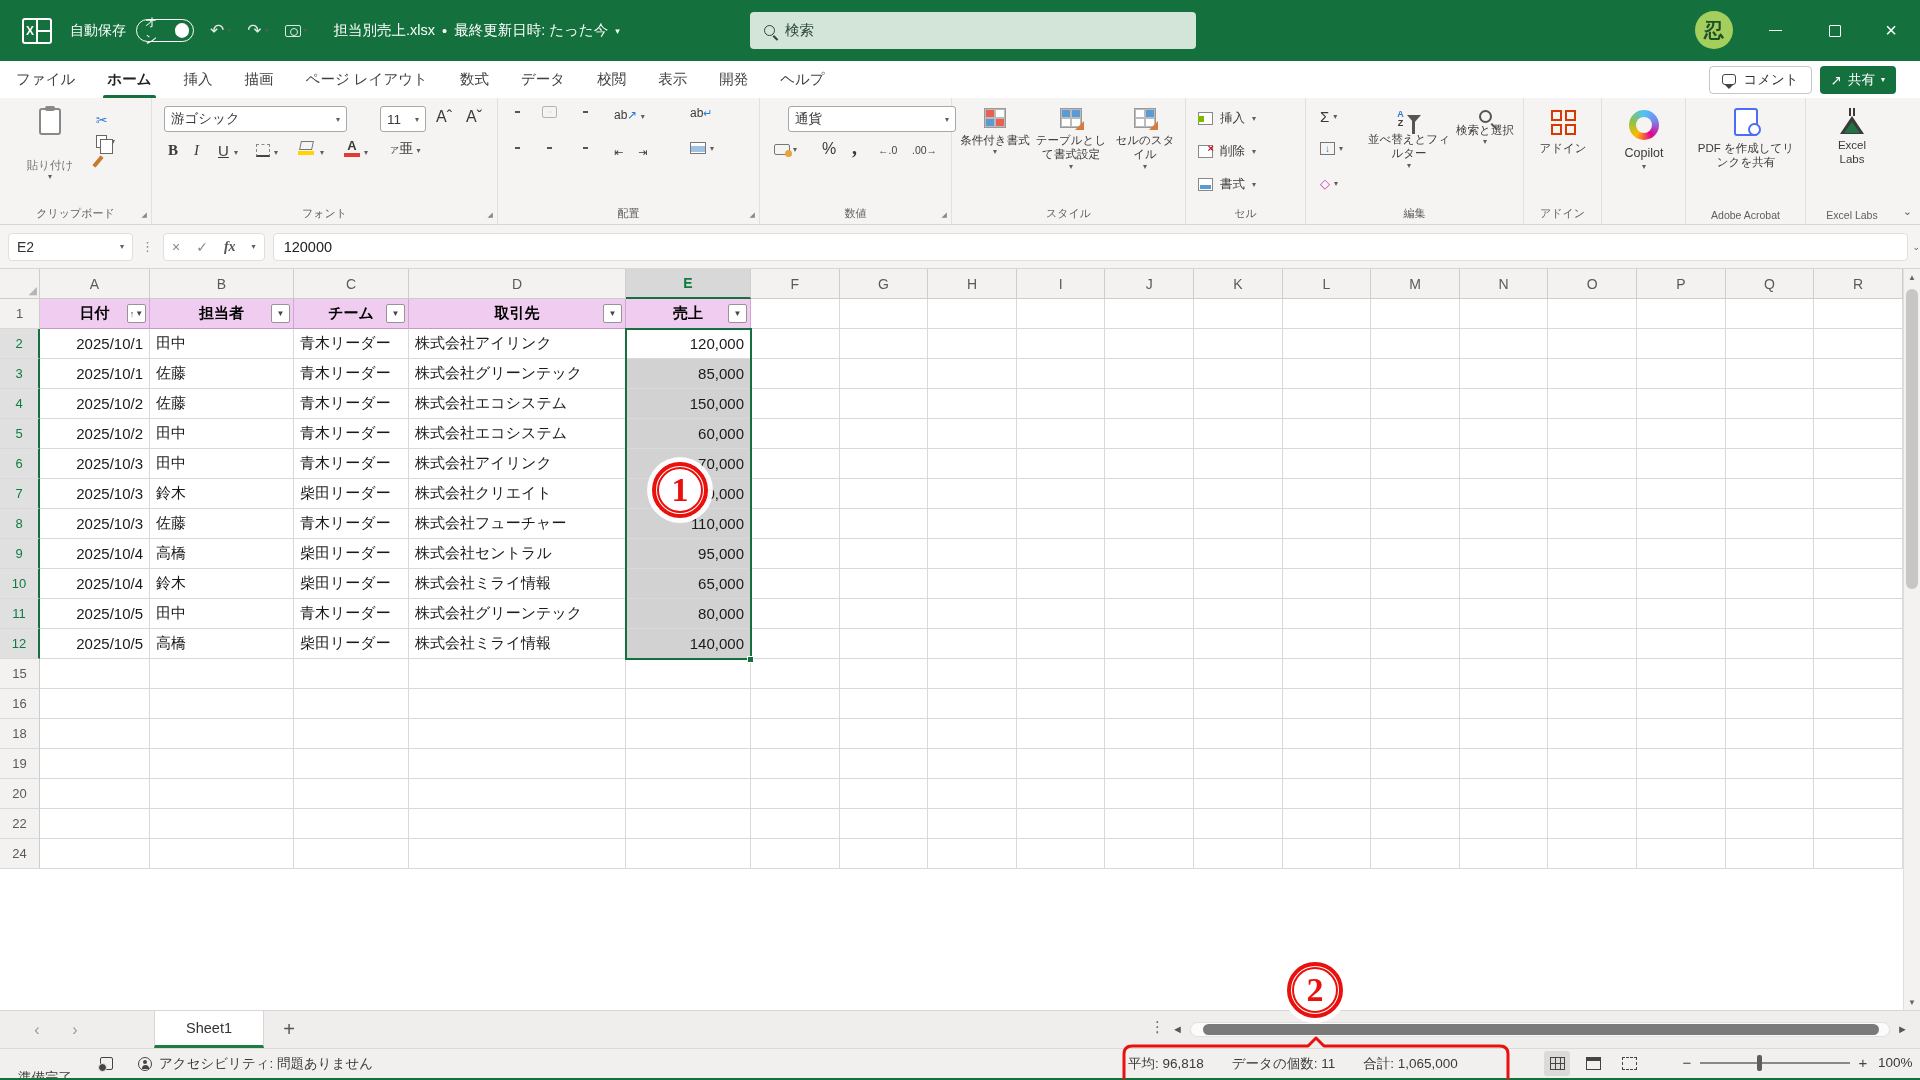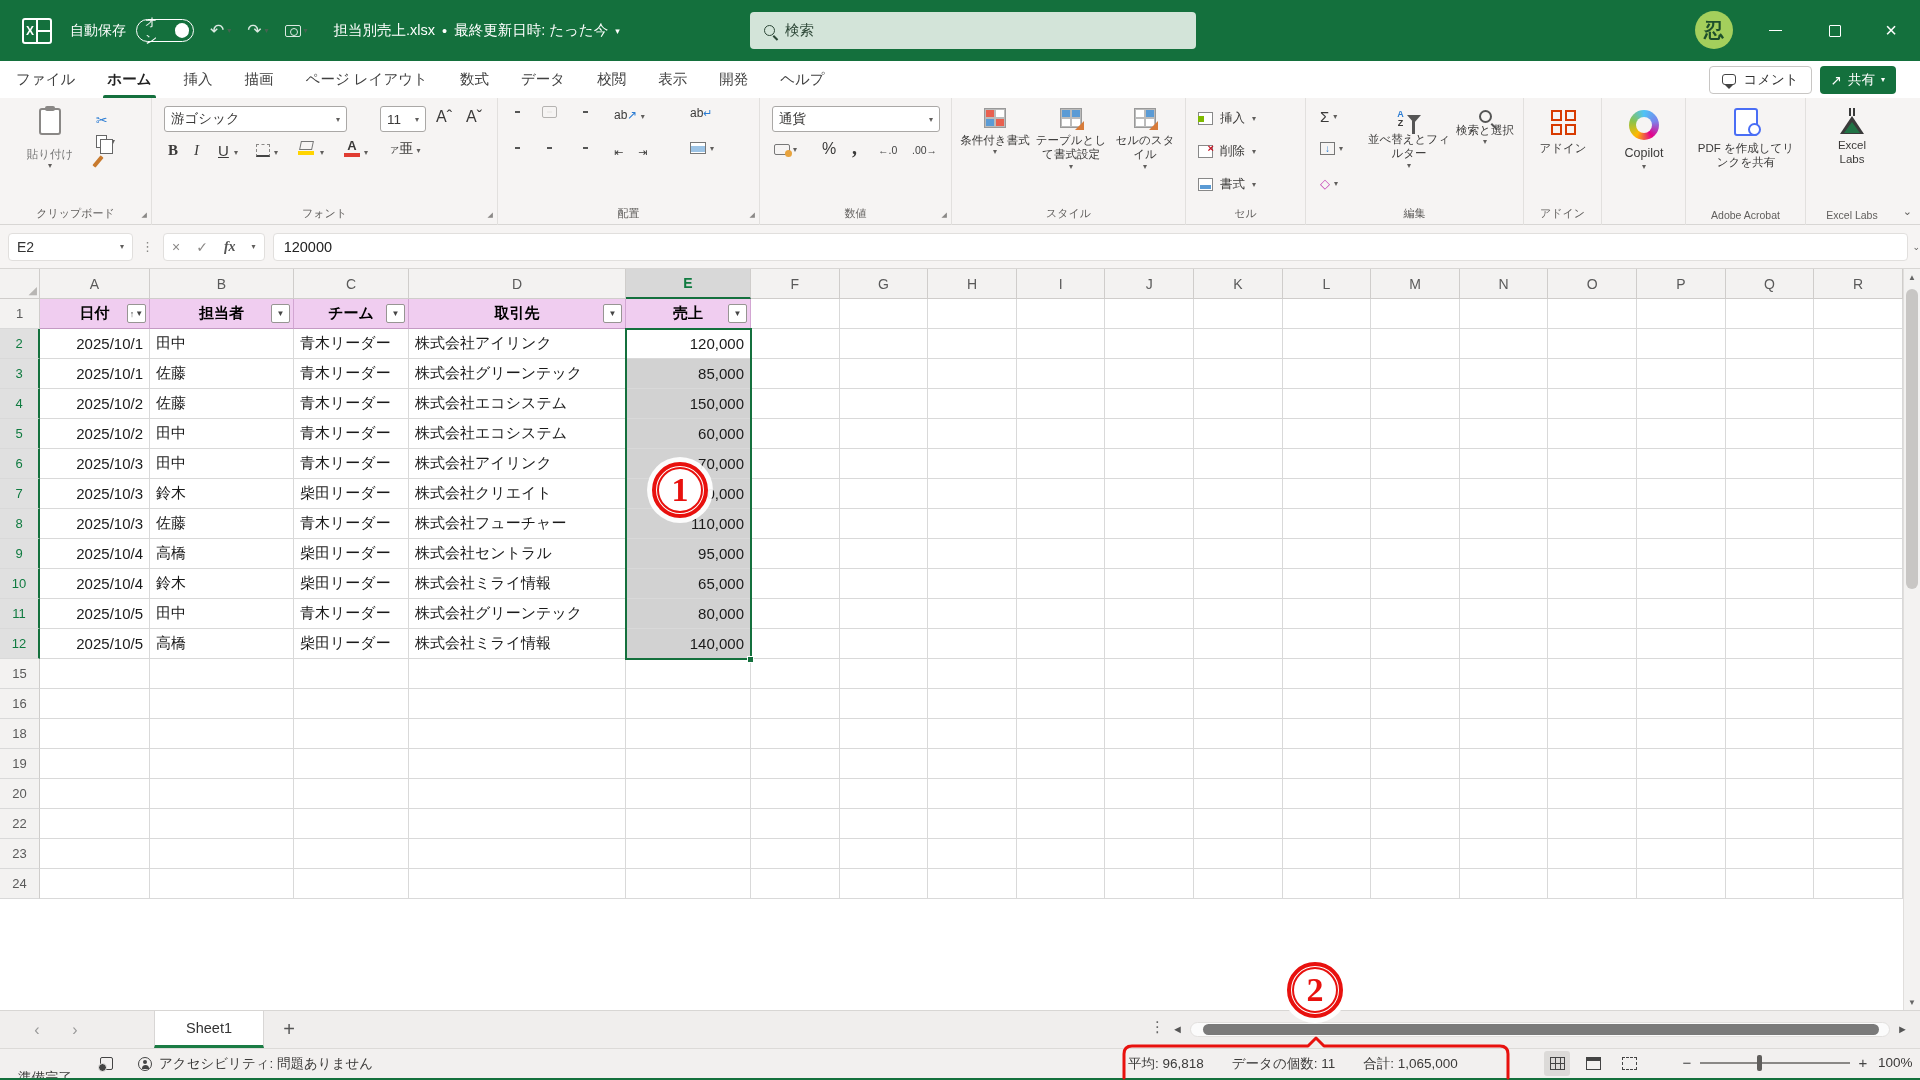--- a/index.html
+++ b/index.html
@@ -261,21 +261,21 @@
         <span class="mini" style="color:#fff">▾</span>
       </div>
     </div>
   </div>
 
   <div id="ribbon">
 
     <div class="rgroup" style="left:0;width:152px">
       <div class="rbtn" style="position:absolute;left:22px;top:10px;width:56px">
         <span class="clip-ic"></span>
-        <span style="margin-top:12px;color:#777">貼り付け</span>
+        <span style="margin-top:23px;color:#777">貼り付け</span>
         <span class="mini">▾</span>
       </div>
       <div class="small-tools" style="position:absolute;left:96px;top:14px">
         <span style="color:#2b7cd3;font-size:14px;cursor:pointer">✂</span>
         <span style="display:flex;gap:4px;align-items:center;cursor:pointer">
             <span class="copy-ic"></span>
             <span class="mini">▾</span>
           </span>
         <span class="brush-ic"></span>
       </div>
@@ -336,21 +336,21 @@
       </div>
       <div style="position:absolute;left:192px;top:44px;display:flex;gap:4px;align-items:center;cursor:pointer">
         <span class="ic-merge"></span>
           <span class="mini">▾</span>
       </div>
       <div class="glabel">配置</div>
       <span class="launcher">◢</span>
     </div>
 
     <div class="rgroup" style="left:760px;width:192px">
-      <div class="combo" style="position:absolute;left:12px;top:8px;width:168px">
+      <div class="combo" style="position:absolute;left:28px;top:8px;width:168px">
         <span>通貨</span>
           <span class="mini">▾</span>
       </div>
       <div style="position:absolute;left:14px;top:46px;display:flex;align-items:center;gap:3px;cursor:pointer">
         <span class="ic-money"></span>
           <span class="mini">▾</span>
       </div>
       <span style="position:absolute;left:62px;top:42px;font-size:16px;cursor:pointer">%</span>
       <span style="position:absolute;left:92px;top:38px;font-size:20px;font-weight:bold;font-family:'Liberation Serif',serif;cursor:pointer">,</span>
       <span style="position:absolute;left:118px;top:46px;font-size:10.5px;color:#444;cursor:pointer">←.0</span>
@@ -914,41 +914,20 @@
         <div class="cell" style="width:88.61538461538461px"></div>
         <div class="cell" style="width:88.61538461538461px"></div>
         <div class="cell" style="width:88.61538461538461px"></div>
         <div class="cell" style="width:88.61538461538461px"></div>
         <div class="cell" style="width:88.61538461538461px"></div>
         <div class="cell" style="width:88.61538461538461px"></div>
         <div class="cell" style="width:88.61538461538461px"></div>
         <div class="cell" style="width:88.61538461538461px"></div>
       </div>
       <div class="grow">
-        <div class="gnum">23</div>
-        <div class="cell" style="width:110px"></div>
-        <div class="cell" style="width:144px"></div>
-        <div class="cell" style="width:115px"></div>
-        <div class="cell" style="width:217px"></div>
-        <div class="cell" style="width:125px"></div>
-        <div class="cell" style="width:88.61538461538461px"></div>
-        <div class="cell" style="width:88.61538461538461px"></div>
-        <div class="cell" style="width:88.61538461538461px"></div>
-        <div class="cell" style="width:88.61538461538461px"></div>
-        <div class="cell" style="width:88.61538461538461px"></div>
-        <div class="cell" style="width:88.61538461538461px"></div>
-        <div class="cell" style="width:88.61538461538461px"></div>
-        <div class="cell" style="width:88.61538461538461px"></div>
-        <div class="cell" style="width:88.61538461538461px"></div>
-        <div class="cell" style="width:88.61538461538461px"></div>
-        <div class="cell" style="width:88.61538461538461px"></div>
-        <div class="cell" style="width:88.61538461538461px"></div>
-        <div class="cell" style="width:88.61538461538461px"></div>
-      </div>
-      <div class="grow">
         <div class="gnum">24</div>
         <div class="cell" style="width:110px"></div>
         <div class="cell" style="width:144px"></div>
         <div class="cell" style="width:115px"></div>
         <div class="cell" style="width:217px"></div>
         <div class="cell" style="width:125px"></div>
         <div class="cell" style="width:88.61538461538461px"></div>
         <div class="cell" style="width:88.61538461538461px"></div>
         <div class="cell" style="width:88.61538461538461px"></div>
         <div class="cell" style="width:88.61538461538461px"></div>

